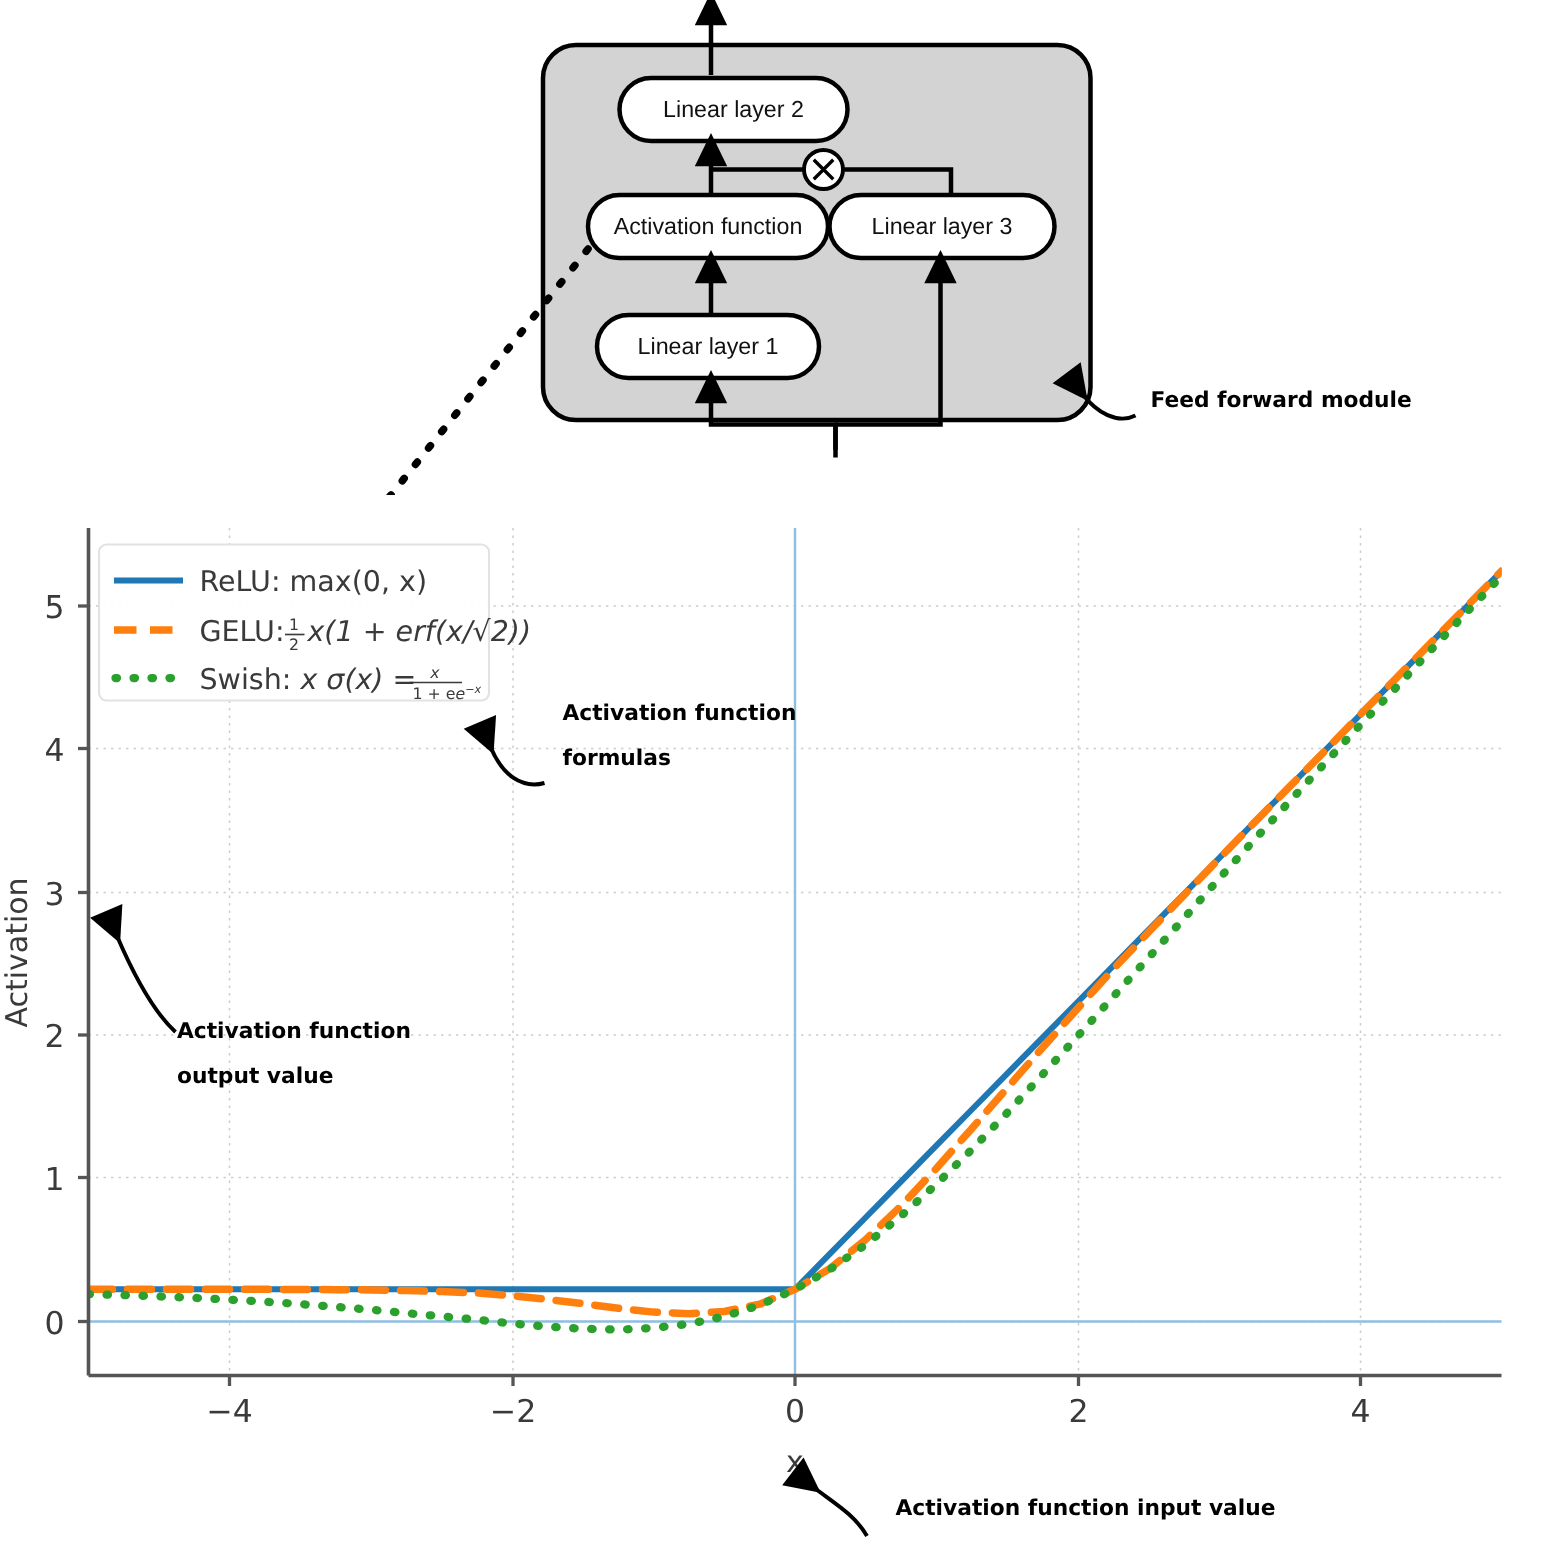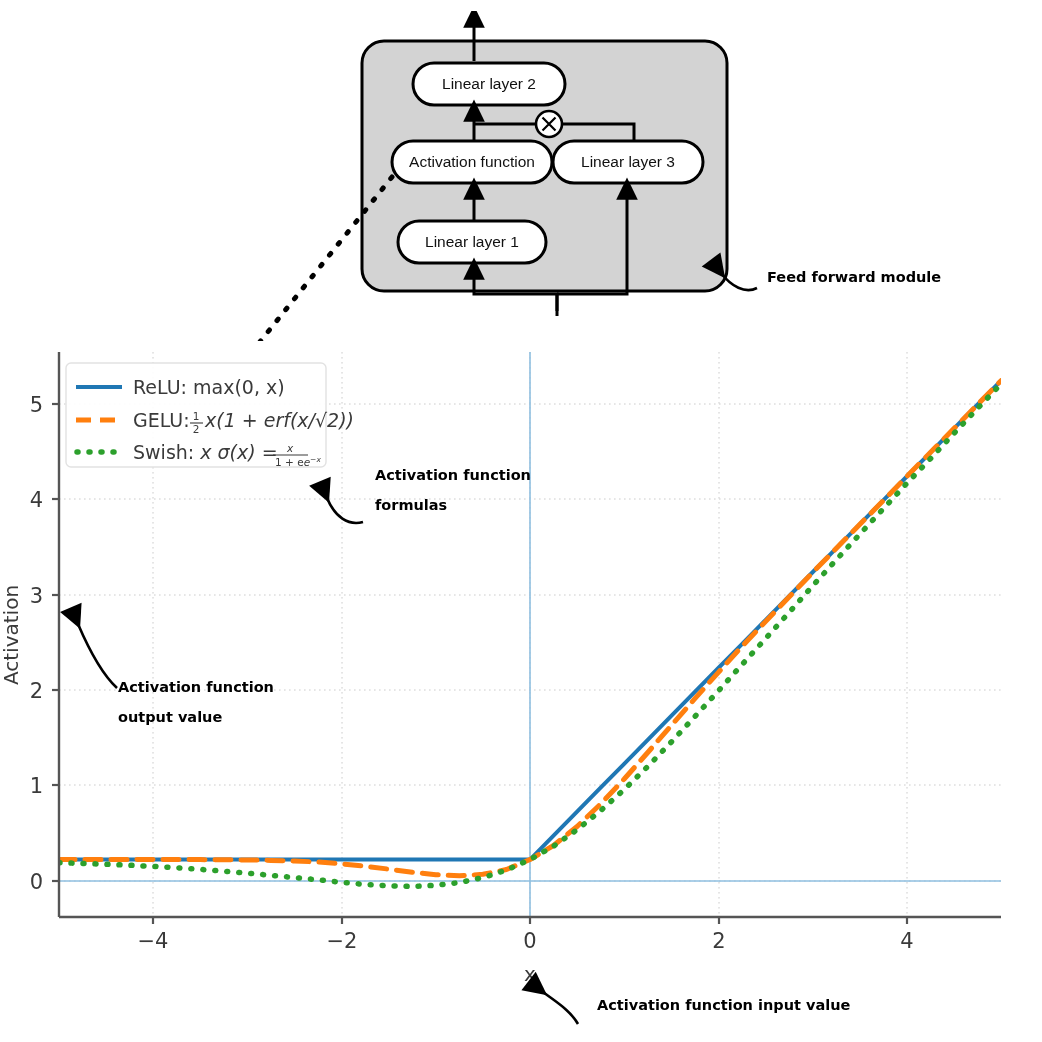--- a/index.html
+++ b/index.html
@@ -11,21 +11,21 @@
     width: 1042px;
     height: 1042px;
     position: relative;
     font-family: "DejaVu Sans", "Liberation Sans", sans-serif;
     overflow: hidden;
   }
 
   
   #diagram {
     position: absolute;
-    left: 0; top: 11px;
+    left: 0; top: 0;
     width: 1042px;
     height: 330px;
   }
   #diagram svg { display: block; }
 
   .dg-box-label {
     font-family: "Liberation Sans", sans-serif;
     font-size: 15.5px;
     fill: #111111;
     text-anchor: middle;

